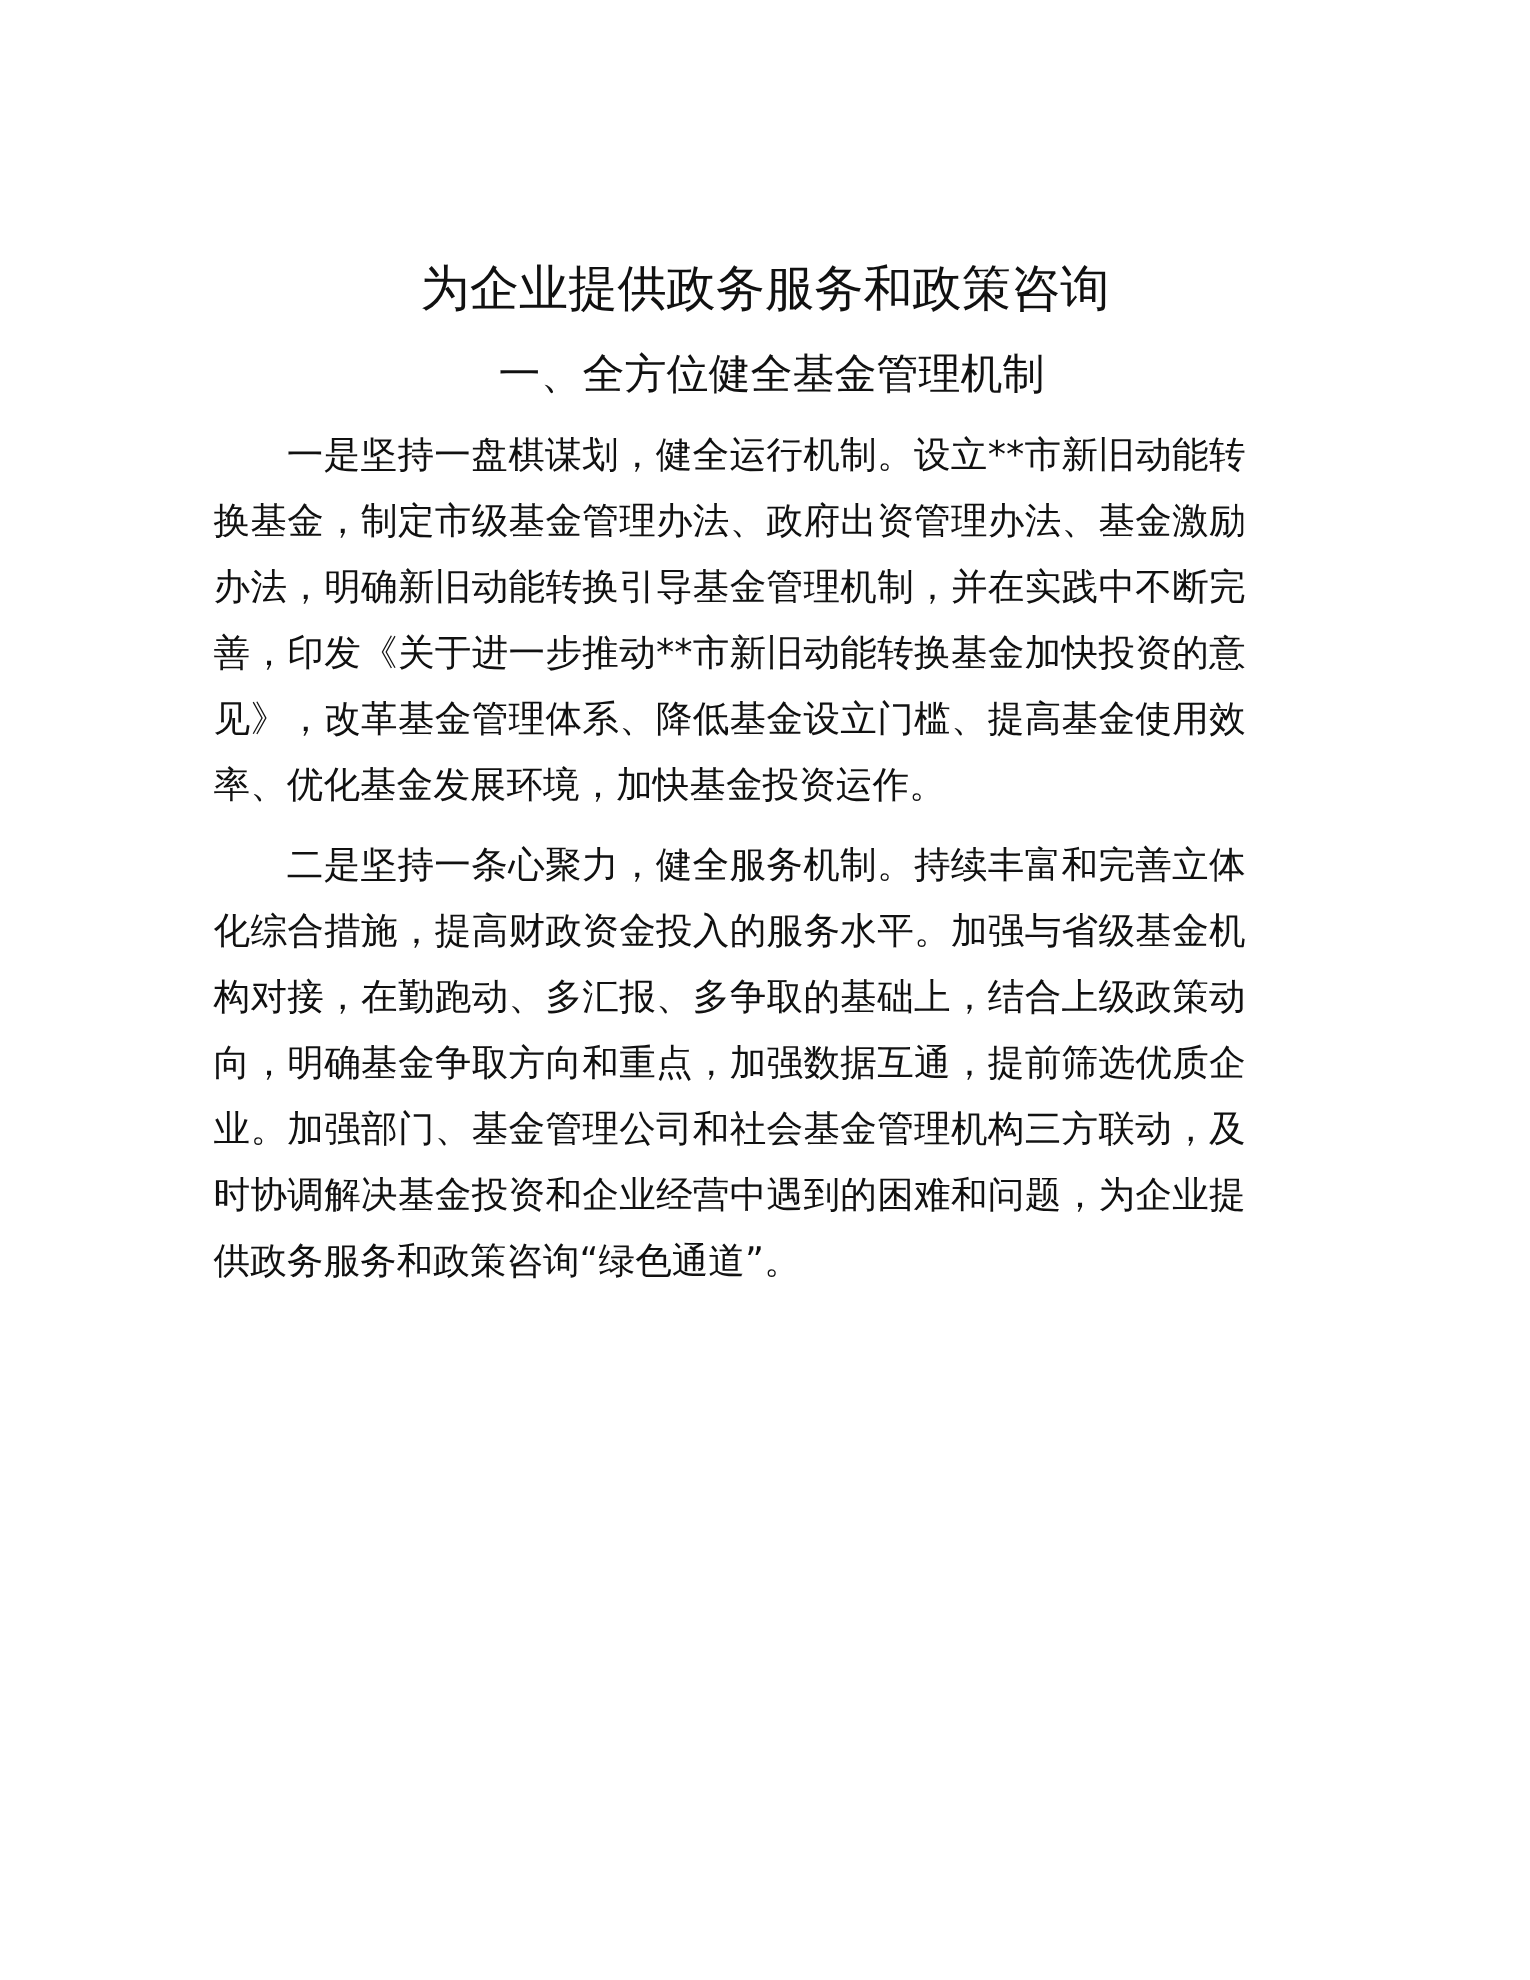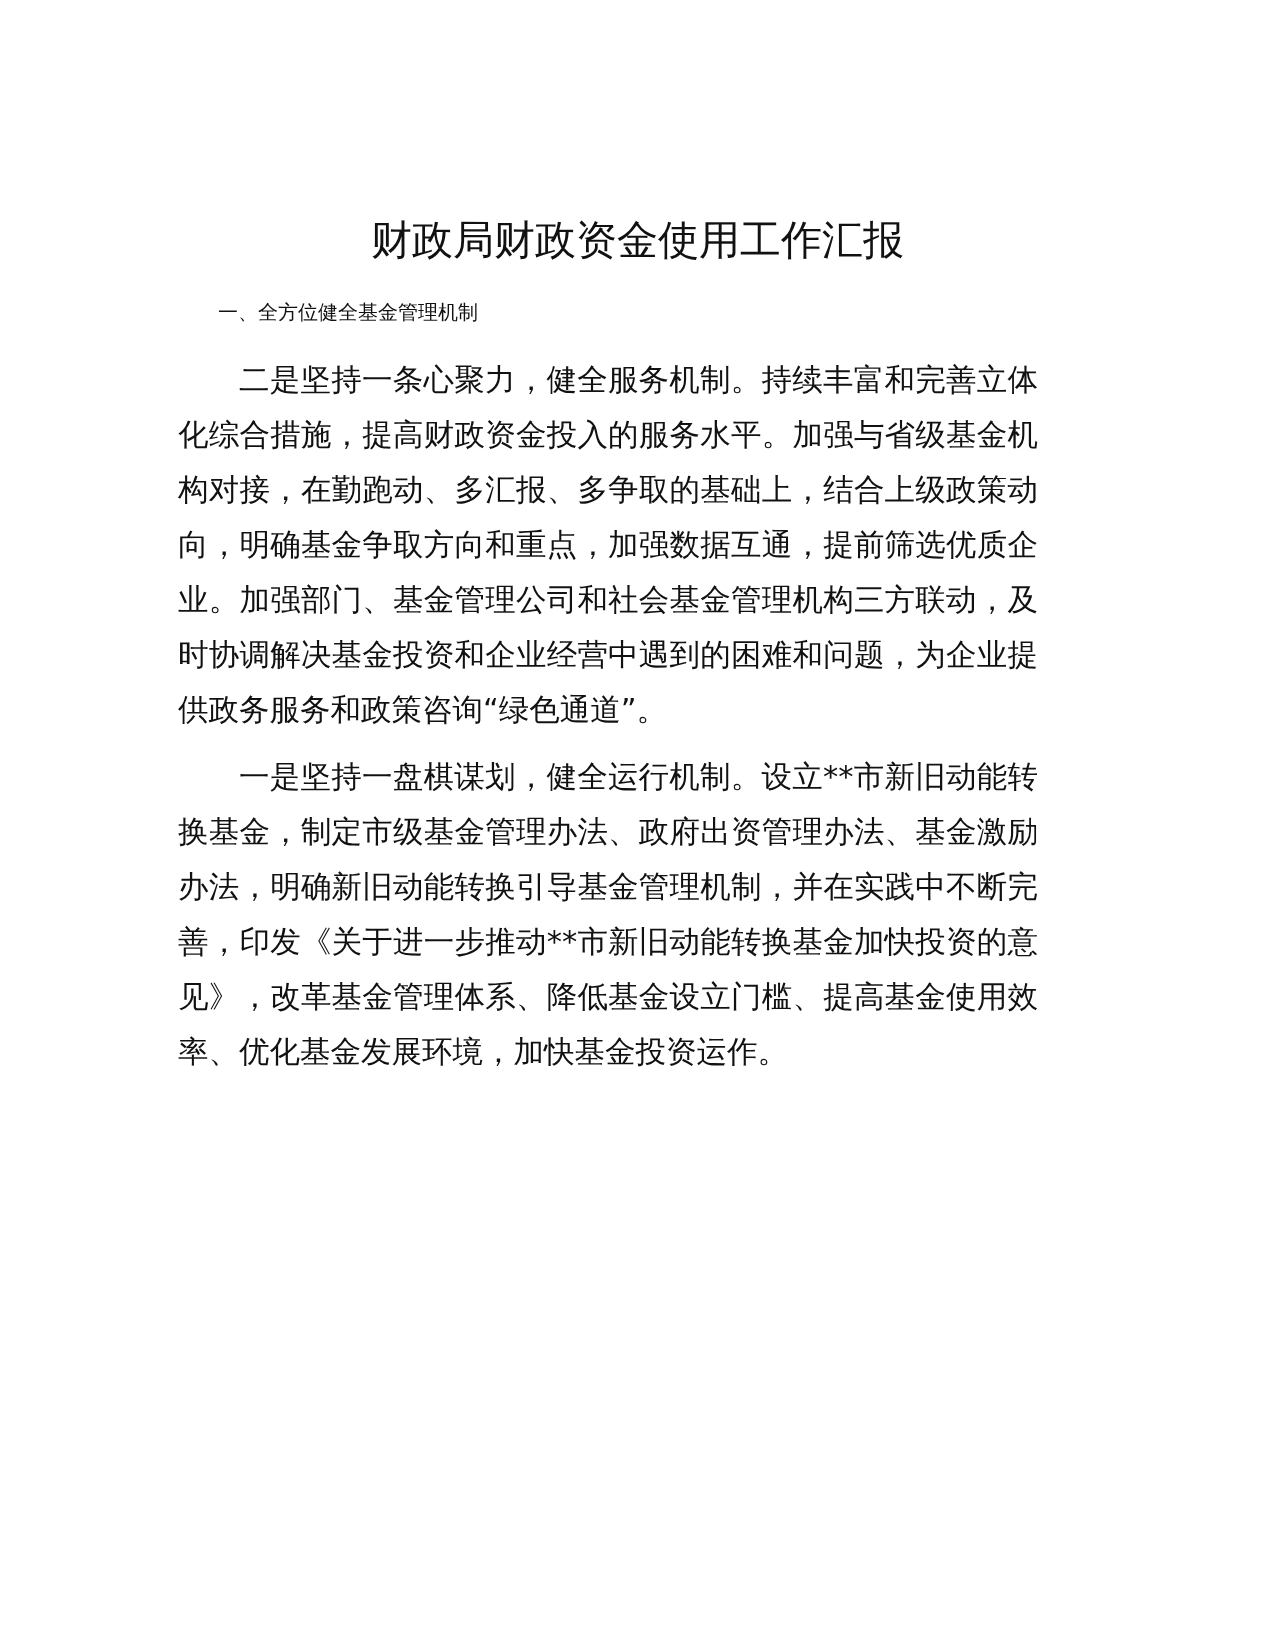--- a/index.html
+++ b/index.html
@@ -4,25 +4,25 @@
 <style>
   html, body { margin: 0; padding: 0; background: #ffffff; }
   body { width: 1275px; height: 1650px; position: relative; overflow: hidden;
          font-family: "DejaVu Sans", "Liberation Sans", sans-serif; color: #111111; }
   .page { position: absolute; left: 0; top: 0; width: 1275px; height: 1650px; background: #ffffff; }
   .title { position: absolute; left: 0; width: 1275px; top: 210px; text-align: center;
            font-size: 41px; line-height: 60px; letter-spacing: 0px; font-weight: normal; }
   .body { position: absolute; left: 178px; width: 860px; top: 285px; }
   .para { font-size: 30.5px; line-height: 55px; text-align: justify; text-indent: 2em;
           margin: 0 0 12px 0; letter-spacing: 0px; word-break: break-all; }
-  .heading { font-size: 20px; line-height: 55px; text-indent: 2em; margin: 0 0 12px 0; }
+  .heading { font-size: 35px; line-height: 55px; text-indent: 2em; margin: 0 0 12px 0; text-align: center; }
 </style>
 </head>
 <body>
 
 <div class="page">
-  <div class="title">财政局财政资金使用工作汇报</div>
+  <div class="title">为企业提供政务服务和政策咨询</div>
   <div class="body">
     <p class="heading">一、全方位健全基金管理机制</p>
+    <p class="para">一是坚持一盘棋谋划，健全运行机制。设立**市新旧动能转换基金，制定市级基金管理办法、政府出资管理办法、基金激励办法，明确新旧动能转换引导基金管理机制，并在实践中不断完善，印发《关于进一步推动**市新旧动能转换基金加快投资的意见》，改革基金管理体系、降低基金设立门槛、提高基金使用效率、优化基金发展环境，加快基金投资运作。</p>
     <p class="para">二是坚持一条心聚力，健全服务机制。持续丰富和完善立体化综合措施，提高财政资金投入的服务水平。加强与省级基金机构对接，在勤跑动、多汇报、多争取的基础上，结合上级政策动向，明确基金争取方向和重点，加强数据互通，提前筛选优质企业。加强部门、基金管理公司和社会基金管理机构三方联动，及时协调解决基金投资和企业经营中遇到的困难和问题，为企业提供政务服务和政策咨询“绿色通道”。</p>
-    <p class="para">一是坚持一盘棋谋划，健全运行机制。设立**市新旧动能转换基金，制定市级基金管理办法、政府出资管理办法、基金激励办法，明确新旧动能转换引导基金管理机制，并在实践中不断完善，印发《关于进一步推动**市新旧动能转换基金加快投资的意见》，改革基金管理体系、降低基金设立门槛、提高基金使用效率、优化基金发展环境，加快基金投资运作。</p>
   </div>
 </div>
 
 </body></html>

